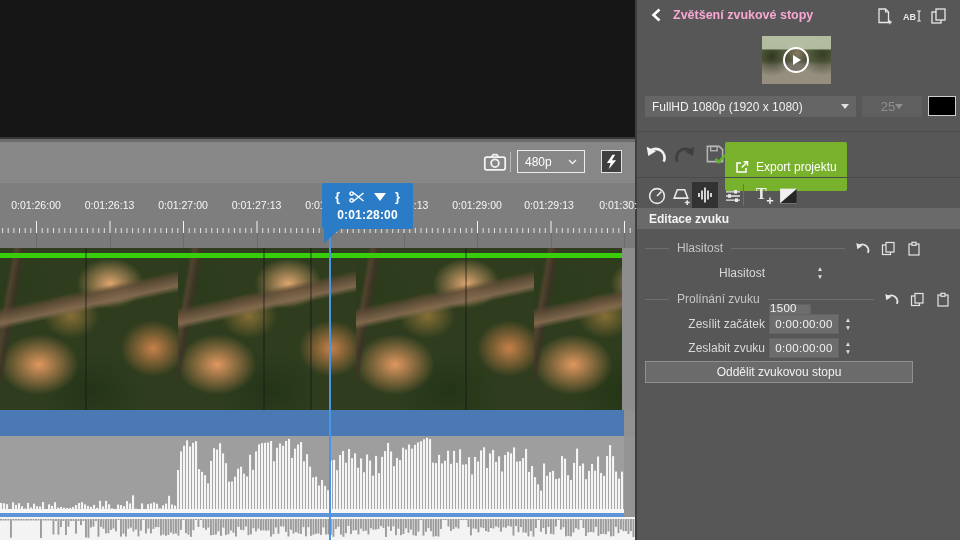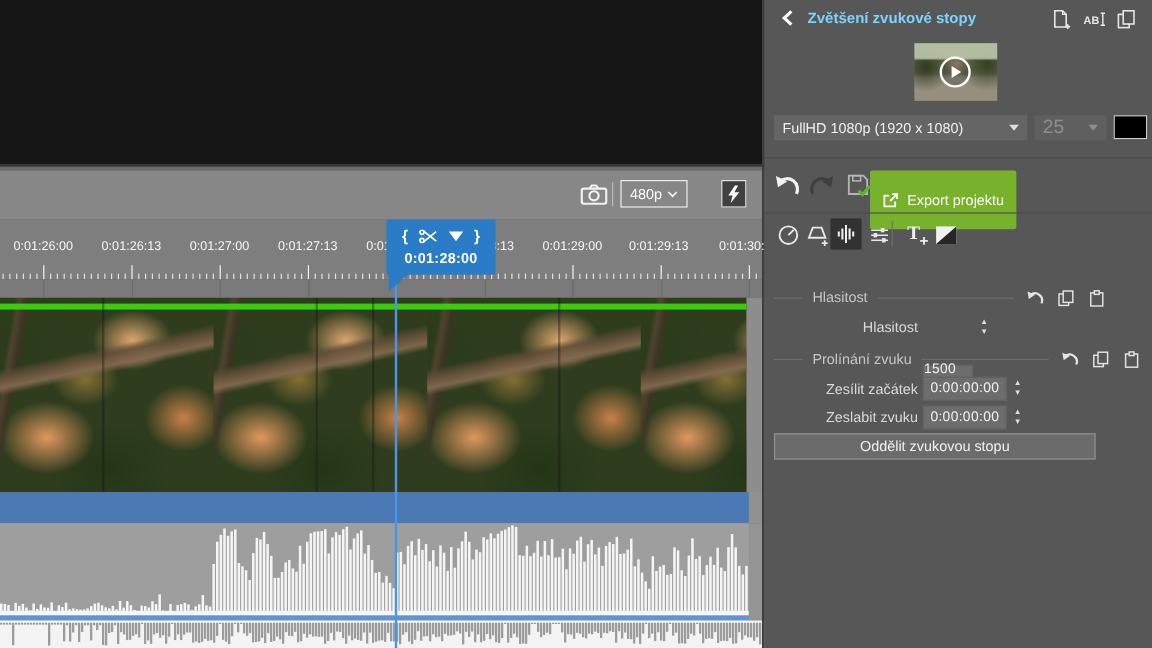--- a/index.html
+++ b/index.html
@@ -7,21 +7,21 @@
   .abs{position:absolute;}
   svg{display:block;}
 
   
   #preview{left:0;top:0;width:637px;height:137px;background:#161616;}
   #pv-line1{left:0;top:137px;width:637px;height:2px;background:#383838;}
   #pv-line2{left:0;top:139px;width:637px;height:3px;background:#6c6c6c;}
   #tl-toolbar{left:0;top:142px;width:637px;height:41px;background:#878787;}
   #camera-btn{position:absolute;left:483px;top:10px;width:24px;height:20px;}
   #tb-sep{position:absolute;left:510px;top:10px;width:1px;height:20px;background:#b9b9b9;}
-  #quality-select{position:absolute;left:517px;top:8px;width:56px;height:23px;border:1px solid #ececec;
+  #quality-select{position:absolute;left:517px;top:8px;width:68px;height:23px;border:1px solid #ececec;
     color:#fff;font-size:12px;display:flex;align-items:center;padding:0 7px;box-sizing:border-box;justify-content:space-between;}
   #effects-btn{position:absolute;left:601px;top:8px;width:21px;height:23px;background:#404040;border:1px solid #e3e3e3;
     display:flex;align-items:center;justify-content:center;box-sizing:border-box;}
 
   #ruler{left:0;top:183px;width:637px;height:50px;background:#7e7e7e;overflow:hidden;}
   .ruler-label{position:absolute;top:16px;transform:translateX(-50%);color:#f6f6f6;font-size:10.5px;white-space:nowrap;z-index:2;}
   #ticks-svg{position:absolute;left:0;top:36px;}
 
   #spacer{left:0;top:233px;width:637px;height:15px;background:#7a7a7a;overflow:hidden;}
   .gridline{position:absolute;top:0;width:1px;height:15px;background:#6b6b6b;}
@@ -57,39 +57,39 @@
   #flag-marker{width:0;height:0;border-left:6px solid transparent;border-right:6px solid transparent;border-top:8px solid #fff;}
   #flag-time{text-align:center;color:#fff;font-size:12px;font-weight:bold;letter-spacing:.2px;}
   #flag-tail{left:324px;top:228px;width:0;height:0;border-top:15px solid #2a7cc6;border-right:17px solid transparent;z-index:29;}
 
   #pane-divider{left:635px;top:0;width:2px;height:540px;background:#3e3e3e;}
 
   
   #panel{left:637px;top:0;width:323px;height:540px;background:#575757;}
   #panel-header{position:absolute;left:0;top:0;width:100%;height:30px;}
   #back-btn{position:absolute;left:12px;top:7px;width:16px;height:16px;}
-  #panel-title{position:absolute;left:36px;top:8px;color:#7dd3fc;font-size:12.5px;font-weight:bold;}
+  #panel-title{position:absolute;left:36px;top:8px;color:#f9a8d4;font-size:12.5px;font-weight:bold;}
   .hdr-icon{position:absolute;top:7px;width:20px;height:18px;}
   #icon-add-page{left:238px;} #icon-rename{left:266px;} #icon-duplicate{left:293px;}
 
   #panel-thumb{position:absolute;left:125px;top:36px;width:69px;height:48px;background-color:#6a7050;
     background-image:
       linear-gradient(rgba(188,198,170,.9) 0 26%, rgba(0,0,0,0) 30%),
       radial-gradient(ellipse 30px 28px at 14% 42%, rgba(44,54,30,.95), rgba(44,54,30,0) 72%),
       radial-gradient(ellipse 34px 30px at 88% 38%, rgba(50,60,34,.95), rgba(50,60,34,0) 72%),
       radial-gradient(ellipse 16px 12px at 52% 36%, rgba(175,152,120,.9), rgba(175,152,120,0) 75%),
       linear-gradient(rgba(0,0,0,0) 52%, rgba(152,144,130,.95) 60%);}
   #play-overlay{position:absolute;left:21px;top:11px;width:22px;height:22px;border:2px solid #fff;border-radius:50%;
     display:flex;align-items:center;justify-content:center;background:rgba(40,40,40,.25);}
   #play-tri{width:0;height:0;border-left:8px solid #fff;border-top:5px solid transparent;border-bottom:5px solid transparent;margin-left:2px;}
 
   #resolution-select{position:absolute;left:8px;top:96px;width:211px;height:21px;background:#656565;color:#f0f0f0;font-size:12px;
     display:flex;align-items:center;justify-content:space-between;padding:0 7px;box-sizing:border-box;}
-  #fps-select{position:absolute;left:225px;top:96px;width:60px;height:21px;background:#5f5f5f;color:#8e8e8e;font-size:16px;
-    display:flex;align-items:center;justify-content:space-between;padding:0 7px;box-sizing:border-box;}
+  #fps-select{position:absolute;left:225px;top:96px;width:60px;height:21px;background:#5f5f5f;color:#8e8e8e;font-size:13px;
+    display:flex;align-items:center;justify-content:center;padding:0 7px;box-sizing:border-box;}
   .caret{width:0;height:0;border-left:4px solid transparent;border-right:4px solid transparent;border-top:5px solid #e0e0e0;}
   .caret.dim{border-top-color:#8e8e8e;}
   #color-swatch{position:absolute;left:291px;top:96px;width:28px;height:20px;background:#000;border:1px solid #cfcfcf;box-sizing:border-box;}
   .panel-divider{position:absolute;left:0;width:323px;height:1px;background:#4b4b4b;}
 
   #undo-btn{position:absolute;left:8px;top:144px;width:22px;height:22px;}
   #redo-btn{position:absolute;left:37px;top:144px;width:22px;height:22px;}
   #save-btn{position:absolute;left:66px;top:142px;width:24px;height:24px;}
   #export-btn{position:absolute;left:88px;top:142px;height:25px;background:#78b12c;border-radius:2px;color:#fff;font-size:12px;
     display:flex;align-items:center;gap:7px;padding:12px 10px;}
@@ -914,20 +914,23 @@
         <path d="M17 14.5 V21 M13.8 17.7 H20.2" stroke="#ececec" stroke-width="1.5"></path>
       </svg>
     </div>
     <div class="tool-icon" id="tool-transition">
       <svg width="21" height="20" viewBox="0 0 20 18">
         <rect x="2" y="2" width="16" height="14" fill="#f0f0f0"></rect>
         <polygon points="18,2 18,16 2,16" fill="#262626"></polygon>
       </svg>
     </div>
 
+    <div id="section-bar">
+      <span>Editace zvuku</span>
+    </div>
 
     <div class="group-hdr" style="top:240px;width:278px;">
       <div class="rule lead"></div>
       <span class="group-label">Hlasitost</span>
       <div class="rule" style="flex:1"></div>
       <div class="grp-icon">
         <svg width="15" height="15" viewBox="0 0 14 14">
           <path d="M12 11 A5.5 5.5 0 0 0 3.5 4.5" fill="none" stroke="#e5e5e5" stroke-width="1.7"></path>
           <polygon points="1.2,1.8 2.2,7.6 7,4.4" fill="#e5e5e5"></polygon>
         </svg>

